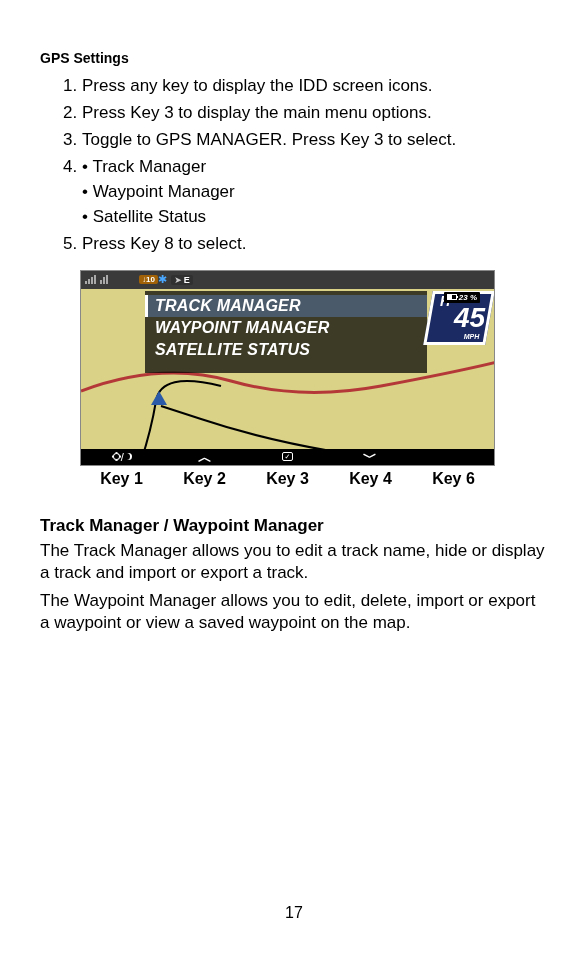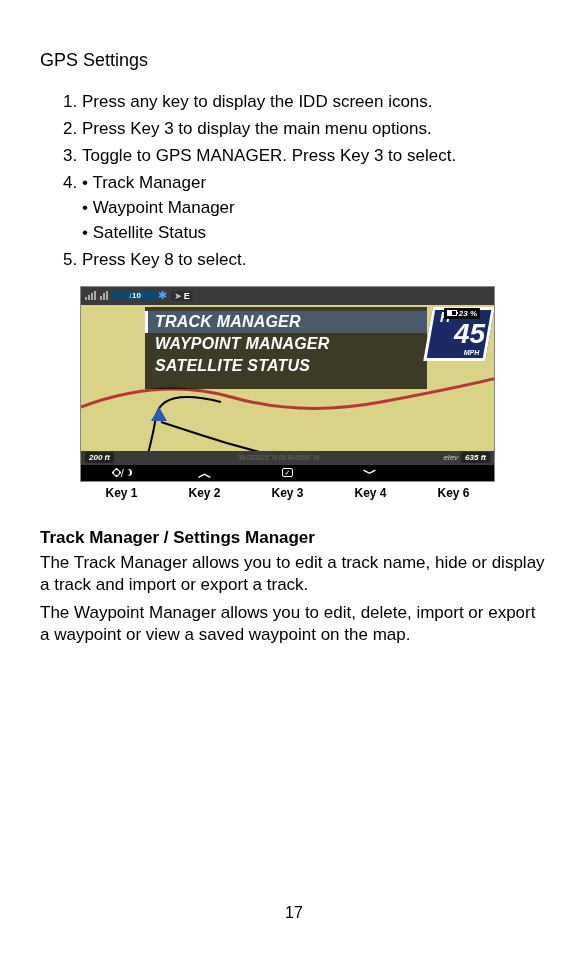--- a/index.html
+++ b/index.html
@@ -11,26 +11,27 @@
       width: 588px;
       height: 954px;
       background: #ffffff;
       font-family: Arial, Helvetica, sans-serif;
       font-size: 17px;
       color: #000000;
       padding: 50px 40px 20px 40px;
       position: relative;
     }
     .heading-1 {
-      font-size: 18px;
-      font-weight: normal;
-      margin-bottom: 20px;
+      font-size: 14px;
+      font-weight: bold;
+      margin-bottom: 0;
     }
     .ordered-list {
       padding-left: 42px;
+      margin-top: 9px;
     }
     .list-item {
       margin-bottom: 4px;
       line-height: 1.35;
     }
     .sub-list {
       list-style: none;
       margin: 2px 0 2px 0;
     }
     .sub-item {
@@ -93,26 +94,27 @@
     .bars-sat span {
       position: absolute;
       bottom: 0;
       width: 2px;
       background: #aaa;
     }
     .bars-sat span:nth-child(1){left:0;height:4px;}
     .bars-sat span:nth-child(2){left:3px;height:7px;}
     .bars-sat span:nth-child(3){left:6px;height:9px;}
     .temp-badge {
-      background: #0c4a6e;
+      background: #a16207;
       border-radius: 2px;
-      padding: 0 17px;
+      padding: 0 3px;
       font-size: 8px;
       font-weight: bold;
       color: #fff;
+      margin-left: 28px;
     }
     .status-time {
       flex: 1;
       text-align: center;
       color: #9fb6c9;
       font-weight: bold;
       font-size: 11px;
     }
     .status-right {
       display: flex;
@@ -375,21 +377,21 @@
       border-radius: 2px;
       display: flex;
       align-items: center;
       justify-content: center;
       font-size: 7px;
     }
     .key-labels {
       width: 415px;
       display: flex;
       justify-content: flex-end;
-      font-size: 12px;
+      font-size: 16px;
       font-weight: bold;
       padding: 4px 0 0 0;
     }
     .key-label {
       flex: 1;
       text-align: center;
     }
     .heading-2 {
       font-size: 17px;
       font-weight: bold;
@@ -467,26 +469,20 @@
 
     <div class="heading-compass">
       <div class="heading-letter">H</div>
       <div class="heading-number">45</div>
       <div class="heading-unit">MPH</div>
     </div>
     <div class="batt-badge"><span class="batt-icon-small"></span><span>23 %</span></div>
 
     <div class="arrow-marker"></div>
 
-    <div class="bottom-bar">
-      <span class="scale-chip">200 ft</span>
-      <span class="coords-text">38.083815° N 95.844559° W</span>
-      <span class="elev-label">elev</span>
-      <span class="elev-chip">635 ft</span>
-    </div>
 
     <div class="soft-keys">
       <div class="soft-key-icon">
         <span class="brightness-icon">
           <span class="sun-icon"></span>/<span class="moon-icon"></span>
         </span>
       </div>
       <div class="soft-key-icon">
           <span class="chev-up">︿</span>
         </div>
@@ -502,17 +498,17 @@
 
   <div class="key-labels">
     <div class="key-label">Key 1</div>
     <div class="key-label">Key 2</div>
     <div class="key-label">Key 3</div>
     <div class="key-label">Key 4</div>
     <div class="key-label">Key 6</div>
   </div>
 </div>
 
-<div class="heading-2">Track Manager / Settings Manager</div>
+<div class="heading-2">Track Manager / Waypoint Manager</div>
 <p class="para">The Track Manager allows you to edit a track name, hide or display a track and import or export a track.</p>
 <p class="para">The Waypoint Manager allows you to edit, delete, import or export a waypoint or view a saved waypoint on the map.</p>
 
 <div class="page-number">17</div>
 
 </body></html>

